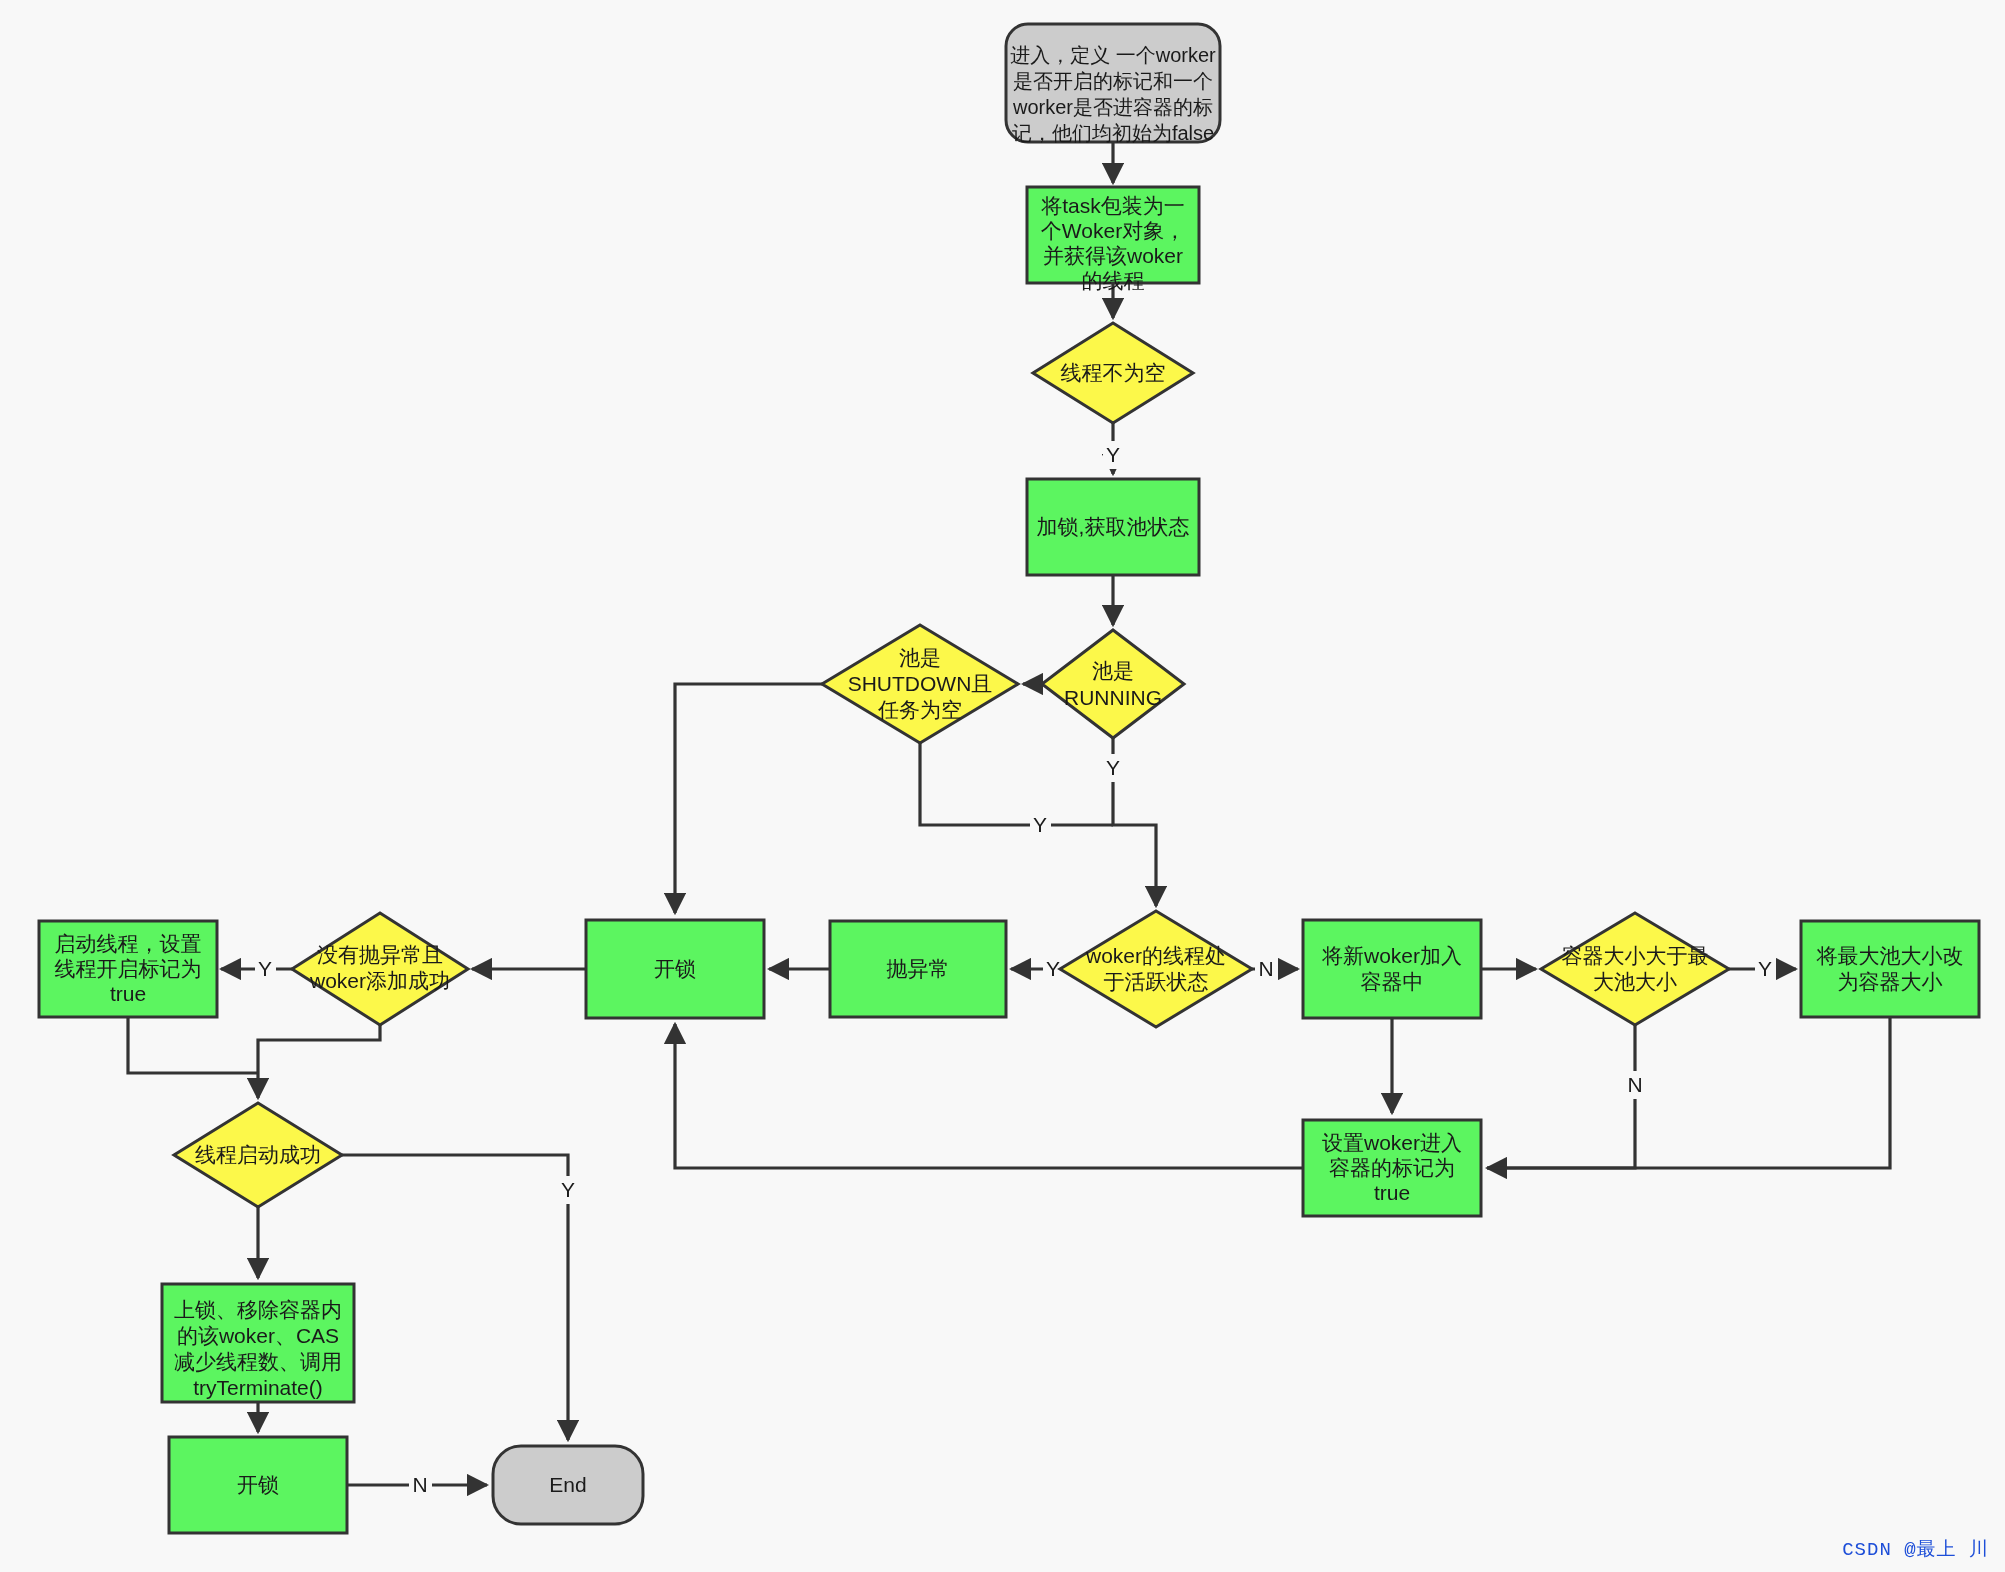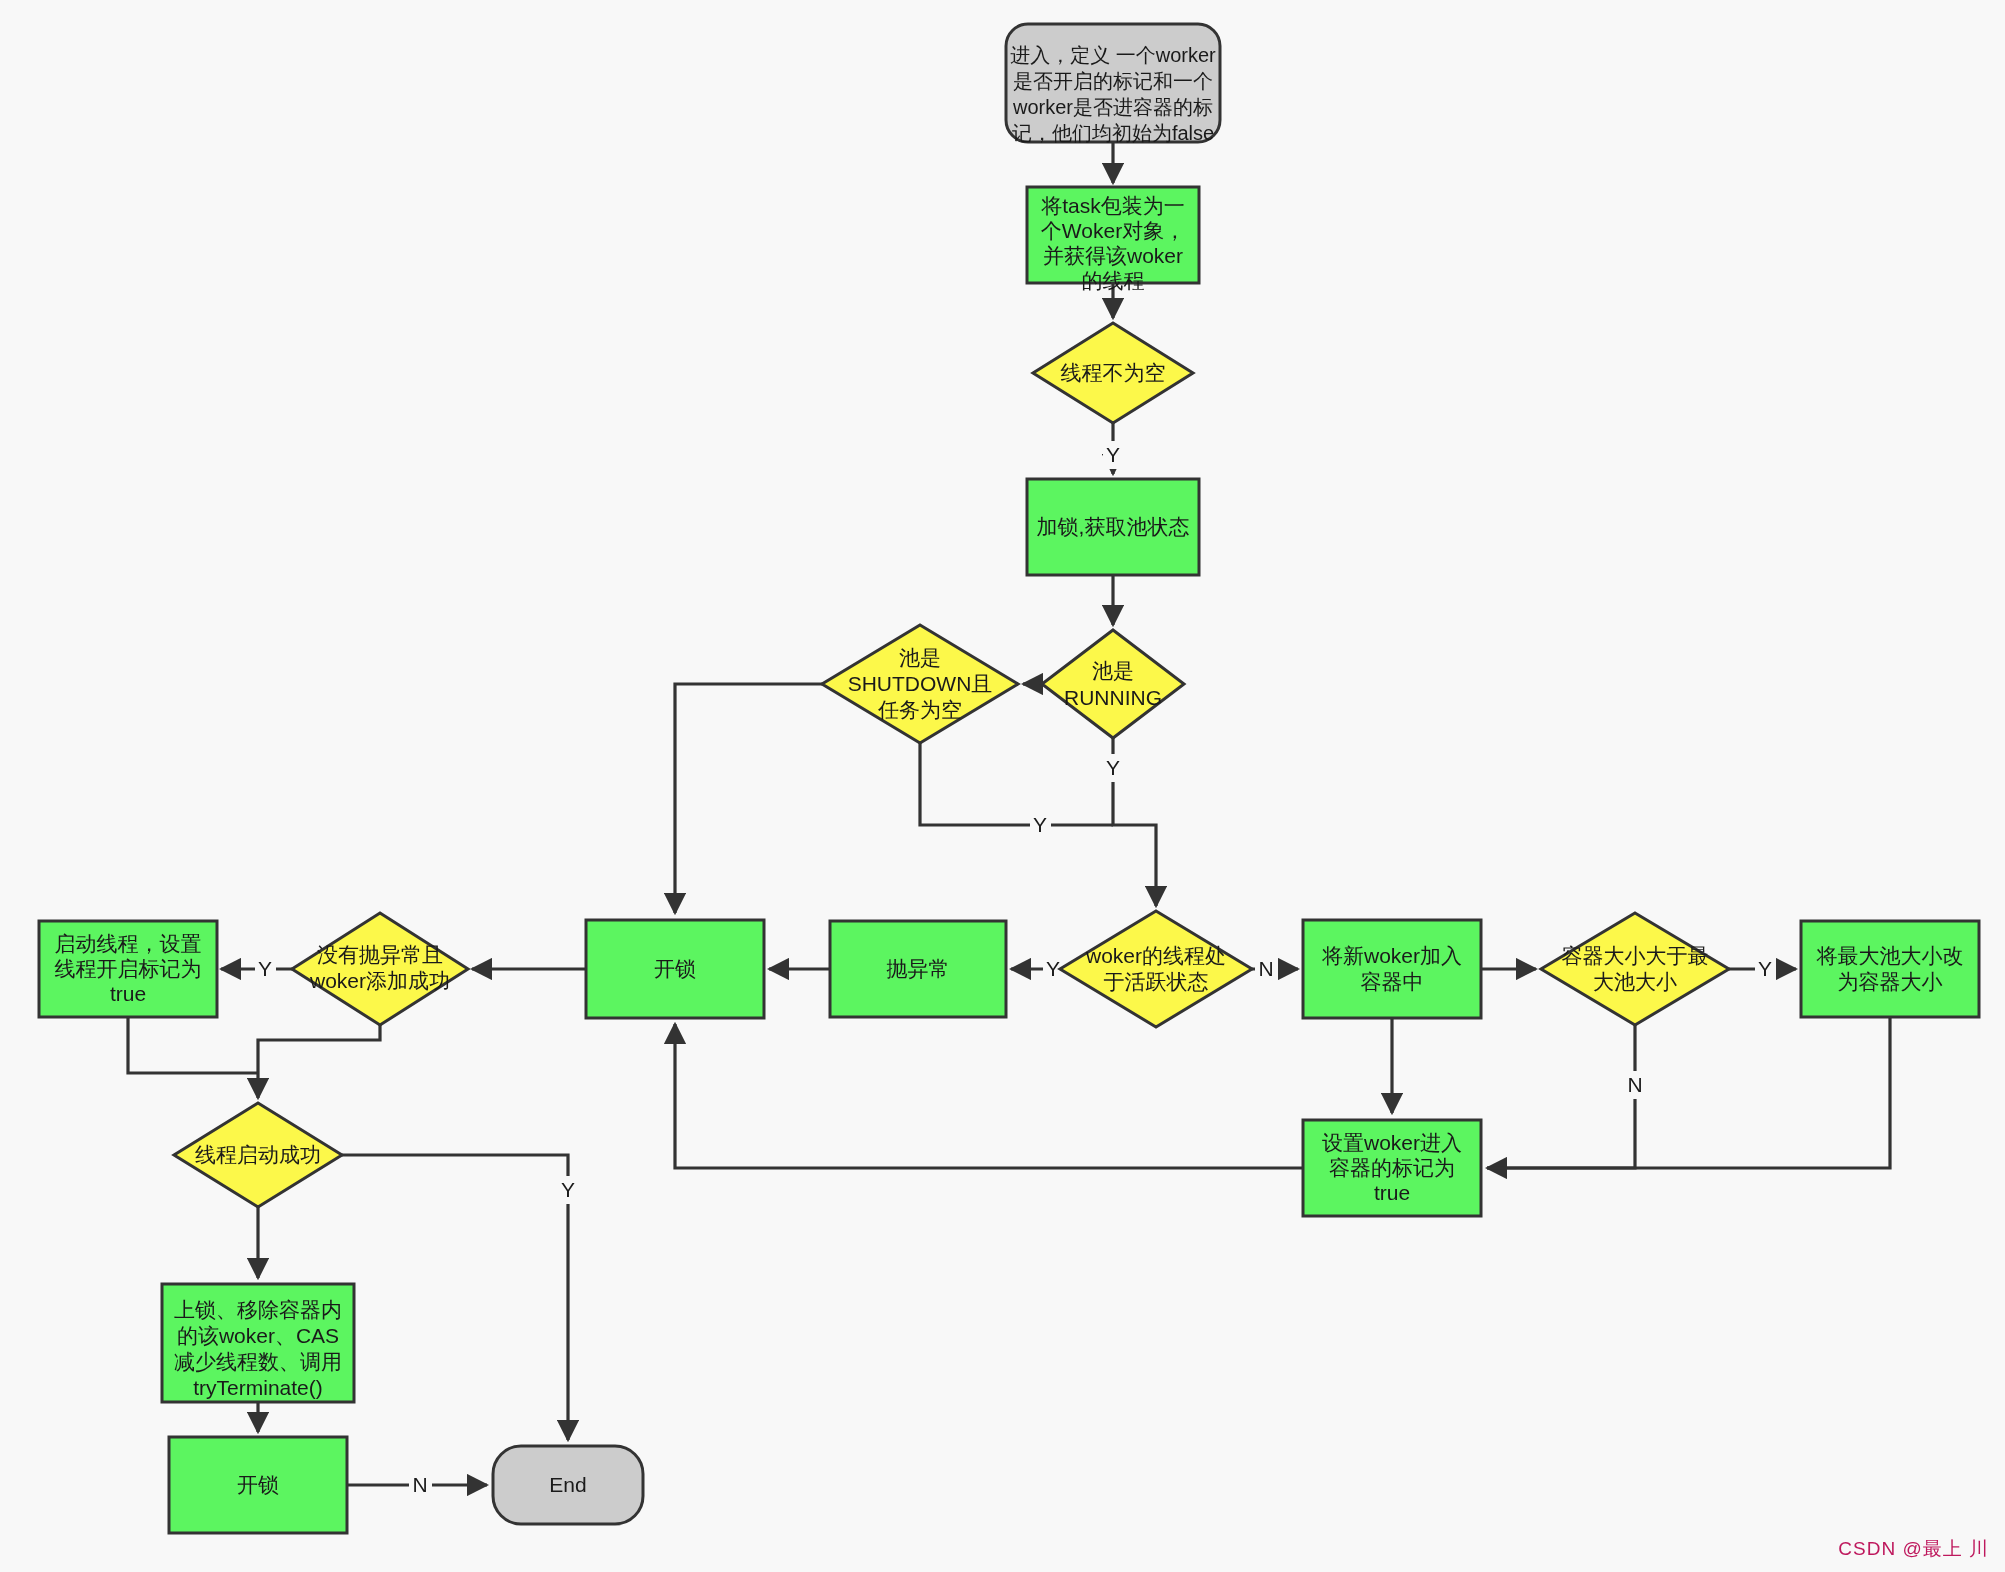--- a/index.html
+++ b/index.html
@@ -46,23 +46,23 @@
     font-size: 21px;
     fill: #1a1a1a;
     text-anchor: middle;
     dominant-baseline: middle;
   }
   .edge-label-bg { fill: #f8f8f8; }
   .watermark {
     position: absolute;
     right: 16px;
     bottom: 10px;
-    font-family: Liberation Sans, sans-serif;
+    font-family: Liberation Mono, monospace;
     font-size: 19px;
-    color: #be185d;
+    color: #1d4ed8;
     letter-spacing: 1px;
     user-select: none;
   }
 </style>
 </head>
 <body>
 
 <div id="canvas-wrap">
   <svg class="flow" viewBox="0 0 2005 1572">
     <defs>

